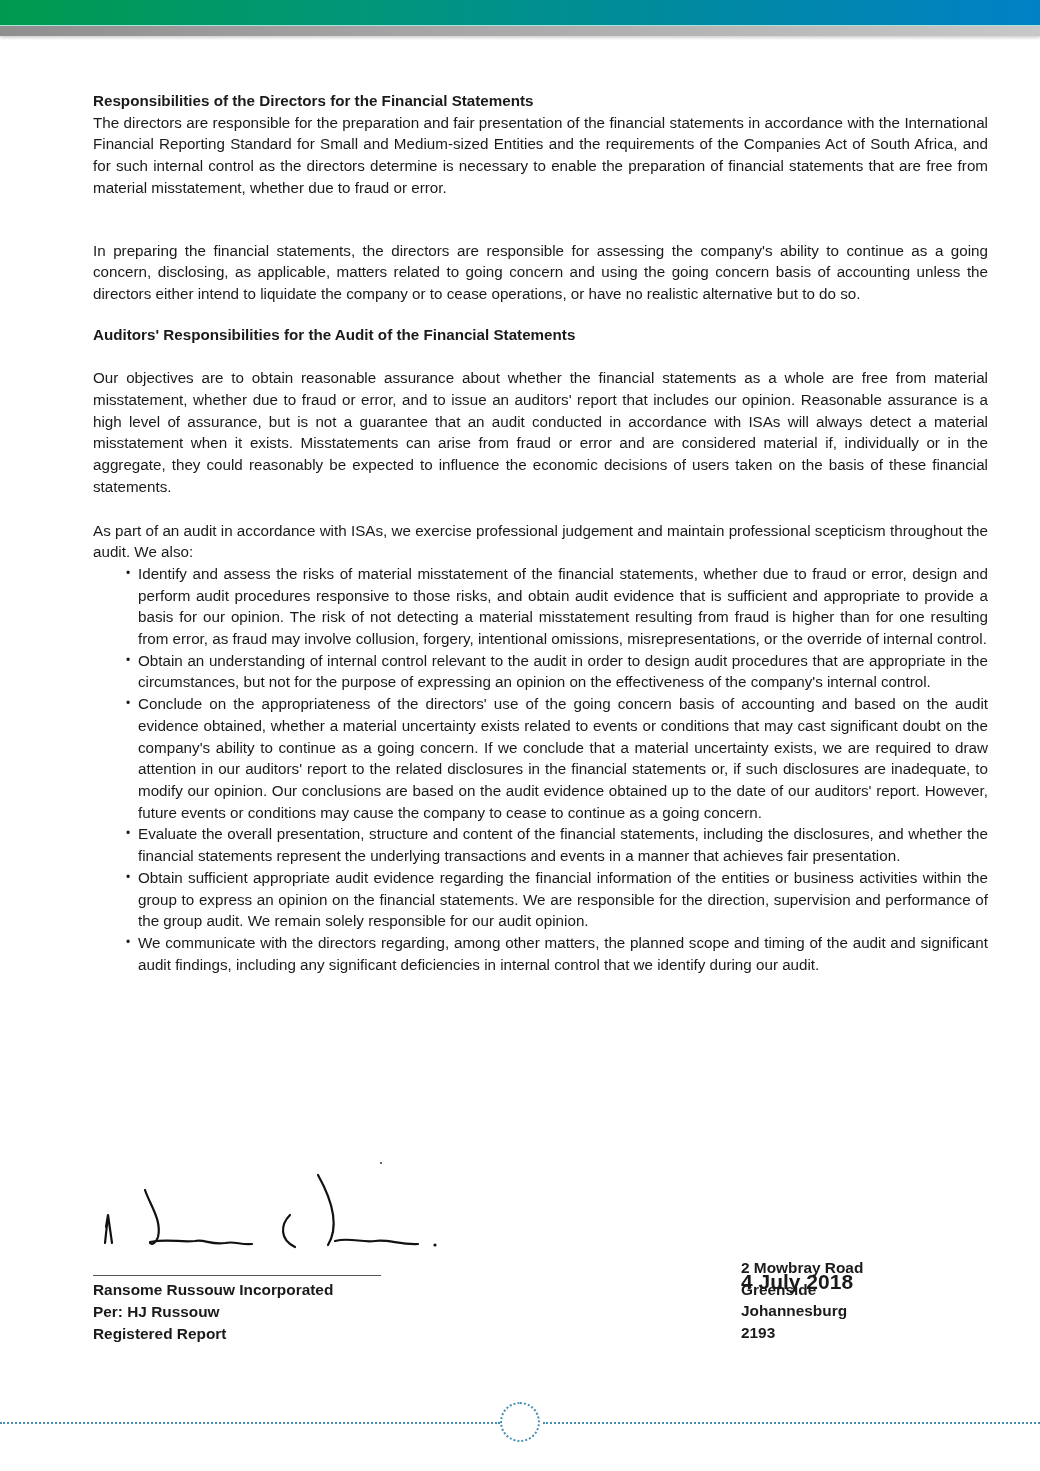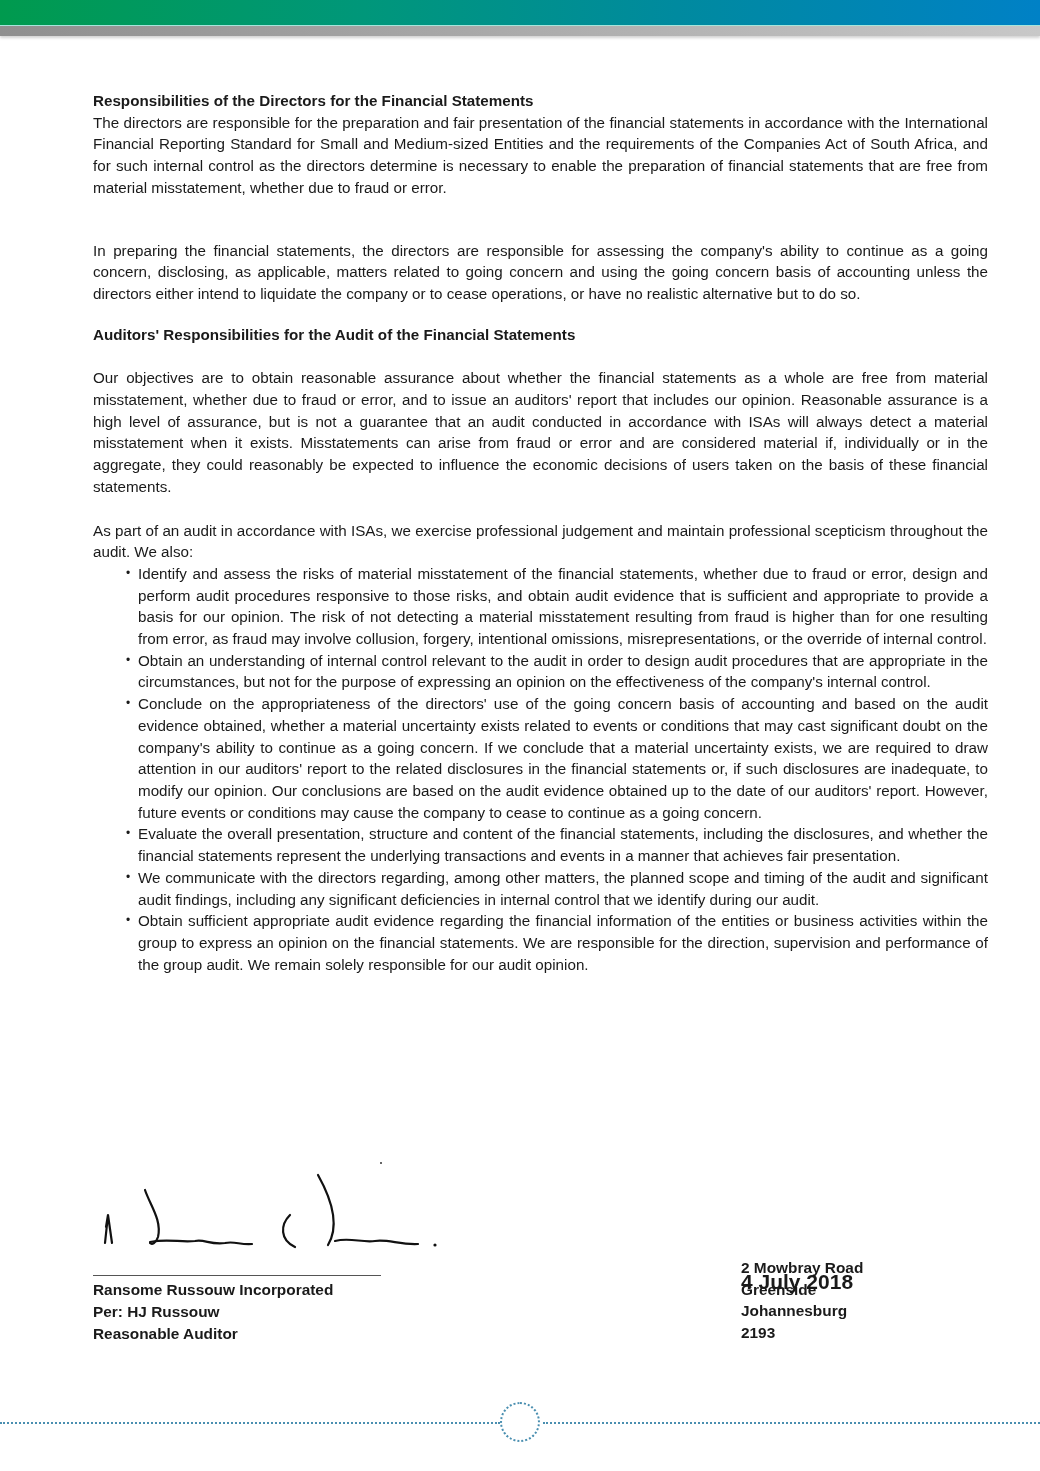--- a/index.html
+++ b/index.html
@@ -51,22 +51,22 @@
   <div class="gap-md"></div>
   <p>Our objectives are to obtain reasonable assurance about whether the financial statements as a whole are free from material misstatement, whether due to fraud or error, and to issue an auditors' report that includes our opinion. Reasonable assurance is a high level of assurance, but is not a guarantee that an audit conducted in accordance with ISAs will always detect a material misstatement when it exists. Misstatements can arise from fraud or error and are considered material if, individually or in the aggregate, they could reasonably be expected to influence the economic decisions of users taken on the basis of these financial statements.</p>
   <div class="gap-md"></div>
   <p>As part of an audit in accordance with ISAs, we exercise professional judgement and maintain professional scepticism throughout the audit. We also:</p>
 
   <ul>
     <li>Identify and assess the risks of material misstatement of the financial statements, whether due to fraud or error, design and perform audit procedures responsive to those risks, and obtain audit evidence that is sufficient and appropriate to provide a basis for our opinion. The risk of not detecting a material misstatement resulting from fraud is higher than for one resulting from error, as fraud may involve collusion, forgery, intentional omissions, misrepresentations, or the override of internal control.</li>
     <li>Obtain an understanding of internal control relevant to the audit in order to design audit procedures that are appropriate in the circumstances, but not for the purpose of expressing an opinion on the effectiveness of the company's internal control.</li>
     <li>Conclude on the appropriateness of the directors' use of the going concern basis of accounting and based on the audit evidence obtained, whether a material uncertainty exists related to events or conditions that may cast significant doubt on the company's ability to continue as a going concern. If we conclude that a material uncertainty exists, we are required to draw attention in our auditors' report to the related disclosures in the financial statements or, if such disclosures are inadequate, to modify our opinion. Our conclusions are based on the audit evidence obtained up to the date of our auditors' report. However, future events or conditions may cause the company to cease to continue as a going concern.</li>
     <li>Evaluate the overall presentation, structure and content of the financial statements, including the disclosures, and whether the financial statements represent the underlying transactions and events in a manner that achieves fair presentation.</li>
+    <li>Obtain sufficient appropriate audit evidence regarding the financial information of the entities or business activities within the group to express an opinion on the financial statements. We are responsible for the direction, supervision and performance of the group audit. We remain solely responsible for our audit opinion.</li>
     <li>We communicate with the directors regarding, among other matters, the planned scope and timing of the audit and significant audit findings, including any significant deficiencies in internal control that we identify during our audit.</li>
-    <li>Obtain sufficient appropriate audit evidence regarding the financial information of the entities or business activities within the group to express an opinion on the financial statements. We are responsible for the direction, supervision and performance of the group audit. We remain solely responsible for our audit opinion.</li>
   </ul>
 </div>
 
 <div class="dot"></div>
 
 <svg class="signature" viewBox="0 0 350 90">
   <g fill="none" stroke="#111" stroke-width="2.2" stroke-linecap="round" stroke-linejoin="round">
     <path d="M 5 78 L 8 50 L 12 78 M 8 50 L 6 62"></path>
     <path d="M 45 25 C 50 40, 62 55, 58 72 C 56 78, 52 80, 50 78"></path>
     <path d="M 50 77 C 70 73, 80 78, 95 76 C 105 74, 110 80, 125 78 C 135 76, 140 80, 152 79"></path>
@@ -74,21 +74,21 @@
     <path d="M 218 10 C 232 35, 240 60, 228 80"></path>
     <path d="M 235 76 C 250 72, 262 78, 275 76 C 288 74, 300 80, 318 79"></path>
   </g>
   <circle cx="335" cy="80" r="1.6" fill="#111"></circle>
 </svg>
 
 <div class="sig-line"></div>
 <div class="sig-block">
   <div>Ransome Russouw Incorporated</div>
   <div>Per: HJ Russouw</div>
-  <div>Reasonable Auditor</div>
+  <div>Registered Report</div>
 </div>
 
 <div class="date">4 July 2018</div>
 <div class="address">
   <div>2 Mowbray Road</div>
   <div>Greenside</div>
   <div>Johannesburg</div>
   <div>2193</div>
 </div>
 

